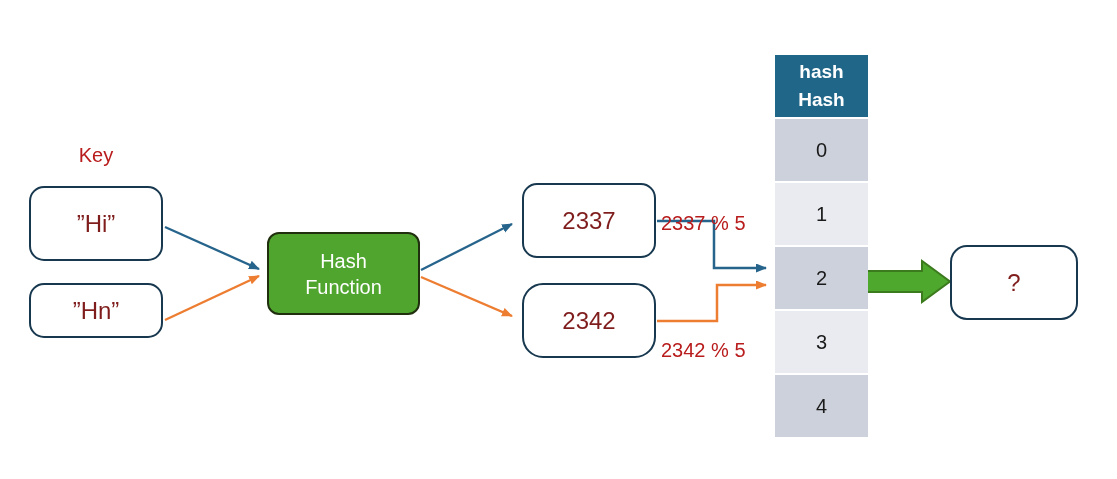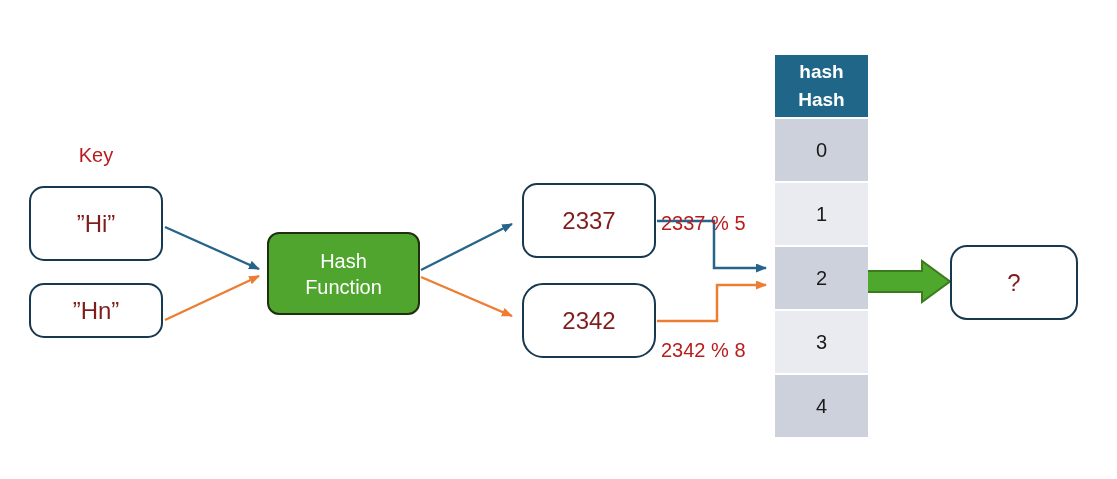--- a/index.html
+++ b/index.html
@@ -115,21 +115,21 @@
     <path d="M421,277 L512,316" stroke="#ed7d31" stroke-width="2.3" fill="none" marker-end="url(#arrow-orange)"></path>
 
     <path d="M657,221 L714,221 L714,268 L766,268" stroke="#26648c" stroke-width="2.5" fill="none" marker-end="url(#arrow-blue)"></path>
     <path d="M657,321 L717,321 L717,285 L766,285" stroke="#ed7d31" stroke-width="2.5" fill="none" marker-end="url(#arrow-orange)"></path>
 
     <polygon points="850,271 922,271 922,261 950,281.5 922,302 922,292 850,292" fill="#4fa82e" stroke="#3c7a1e" stroke-width="2"></polygon>
   </svg>
 
   <div class="flabel" id="label-key">Key</div>
   <div class="flabel" id="label-mod-top">2337 % 5</div>
-  <div class="flabel" id="label-mod-bottom">2342 % 8</div>
+  <div class="flabel" id="label-mod-bottom">2342 % 5</div>
 
   <div class="rbox" id="box-hi">
     <span>”Hi”</span>
   </div>
   <div class="rbox" id="box-hn">
     <span>”Hn”</span>
   </div>
 
   <div class="hashfn-box">
     <span>Hash</span>

